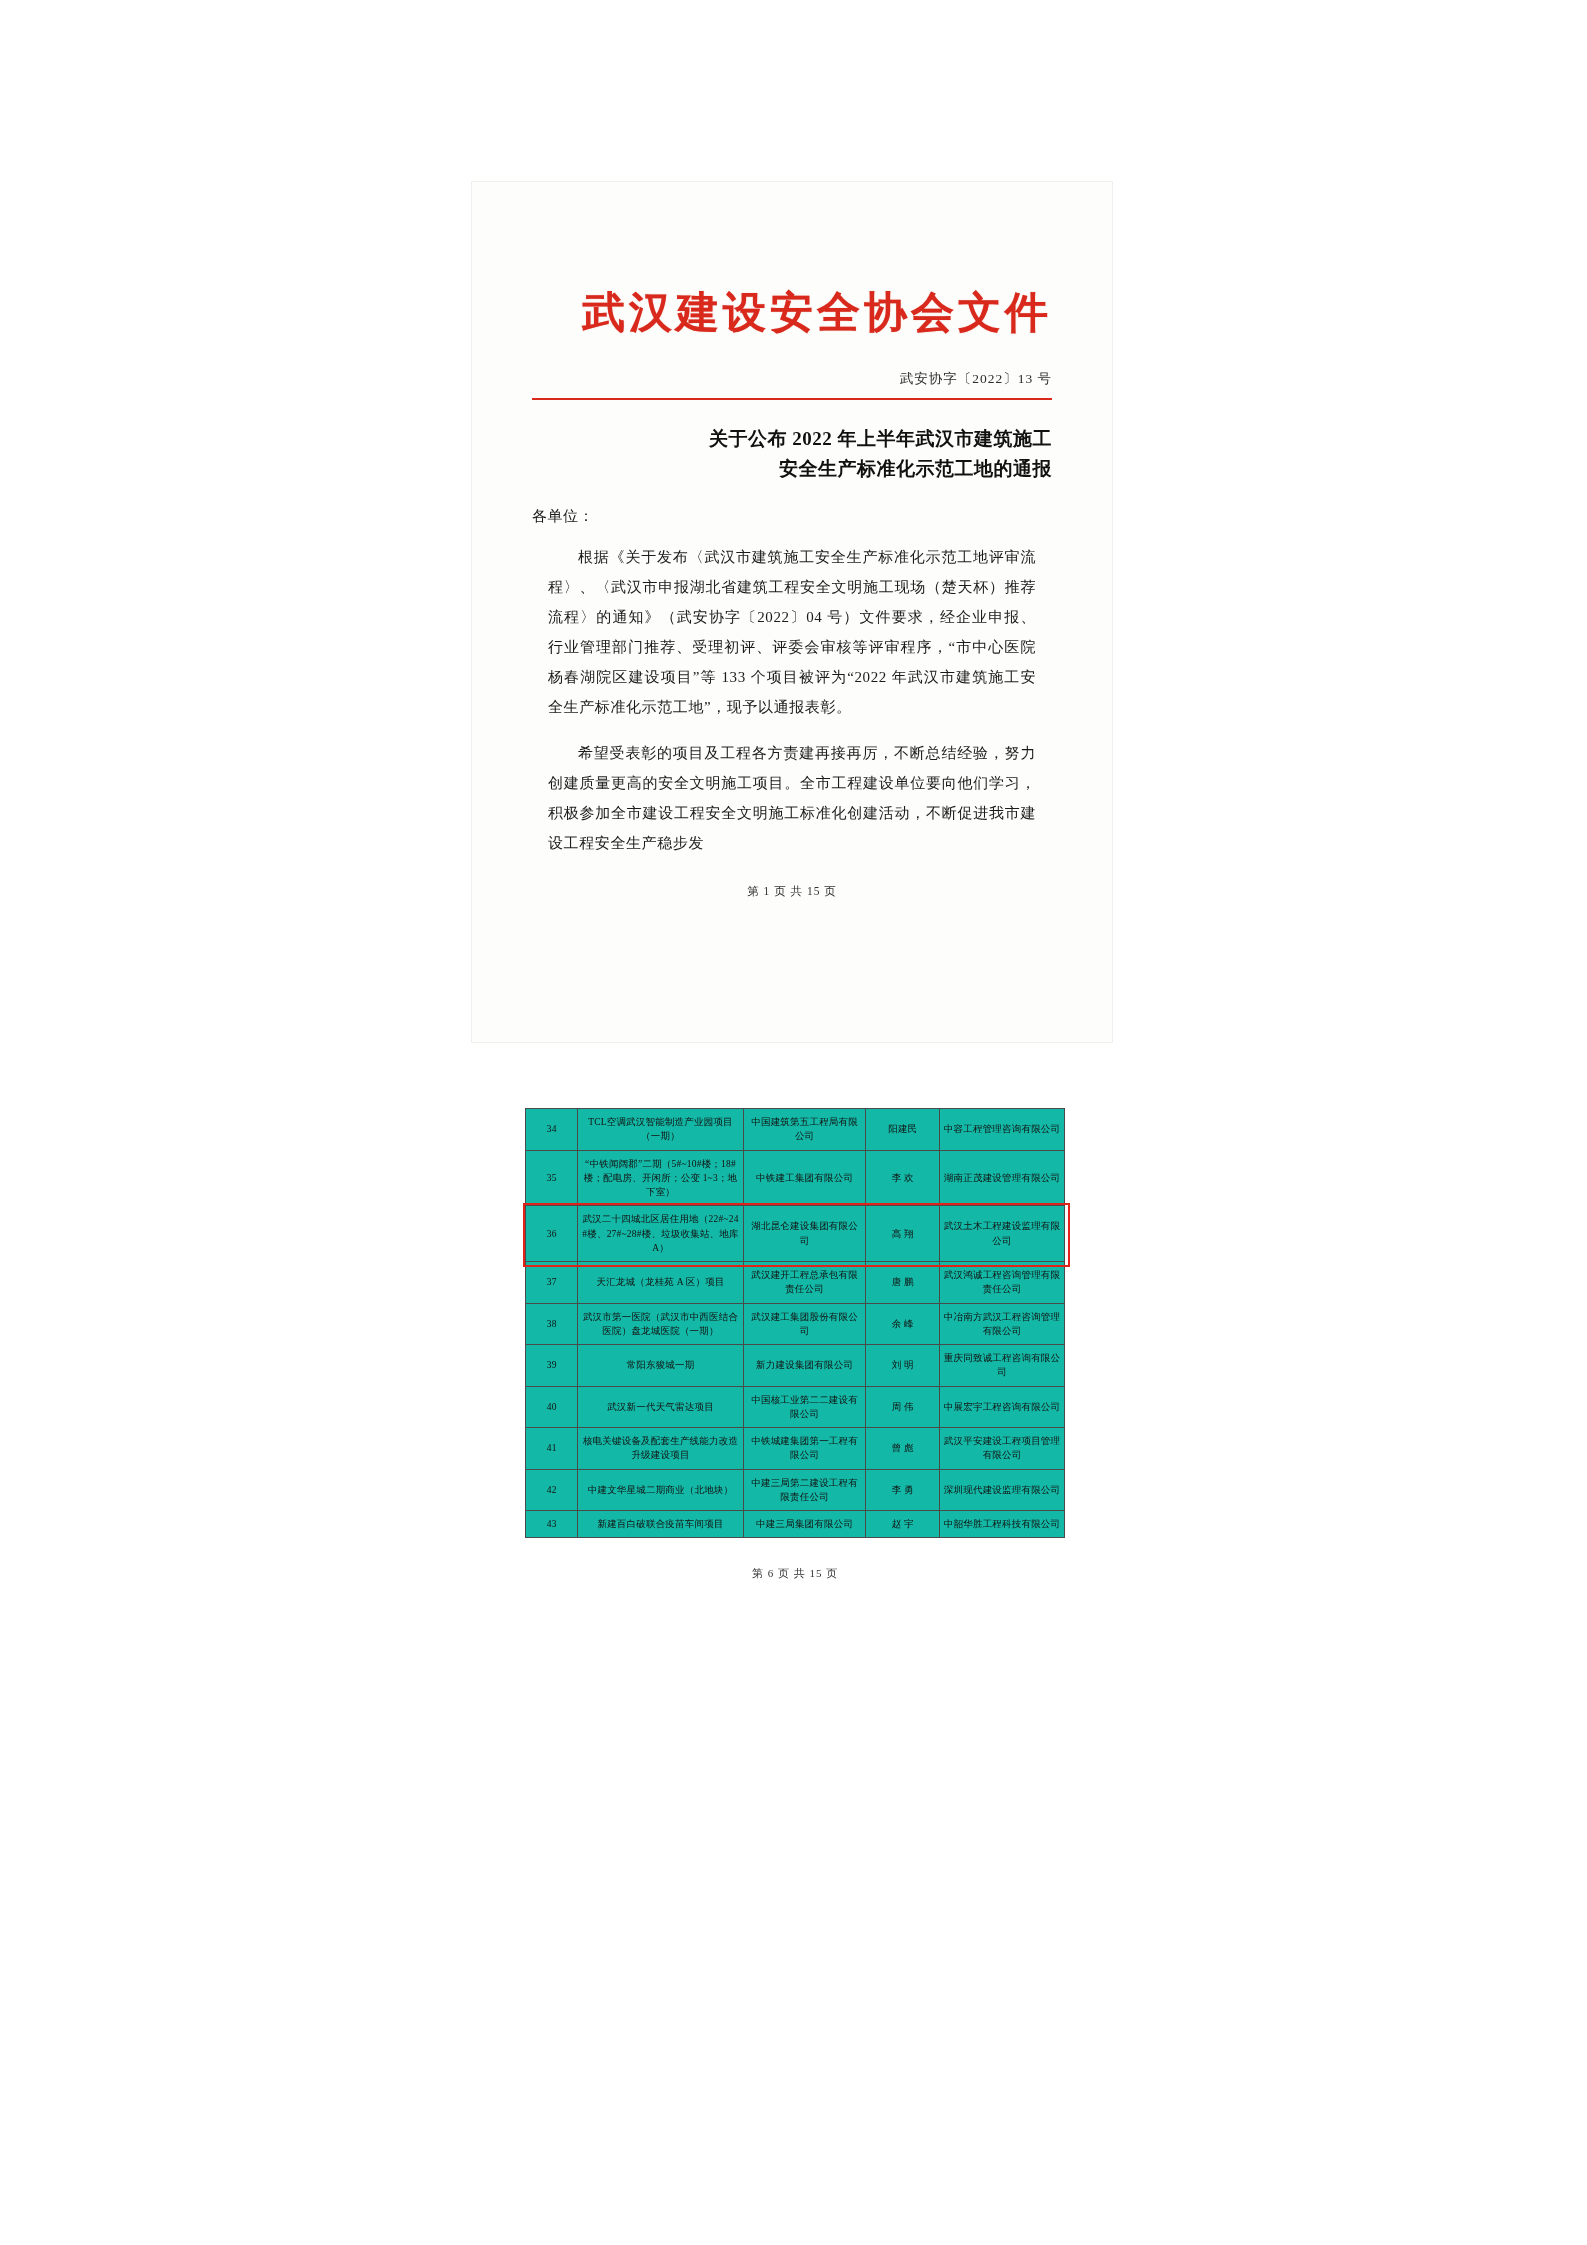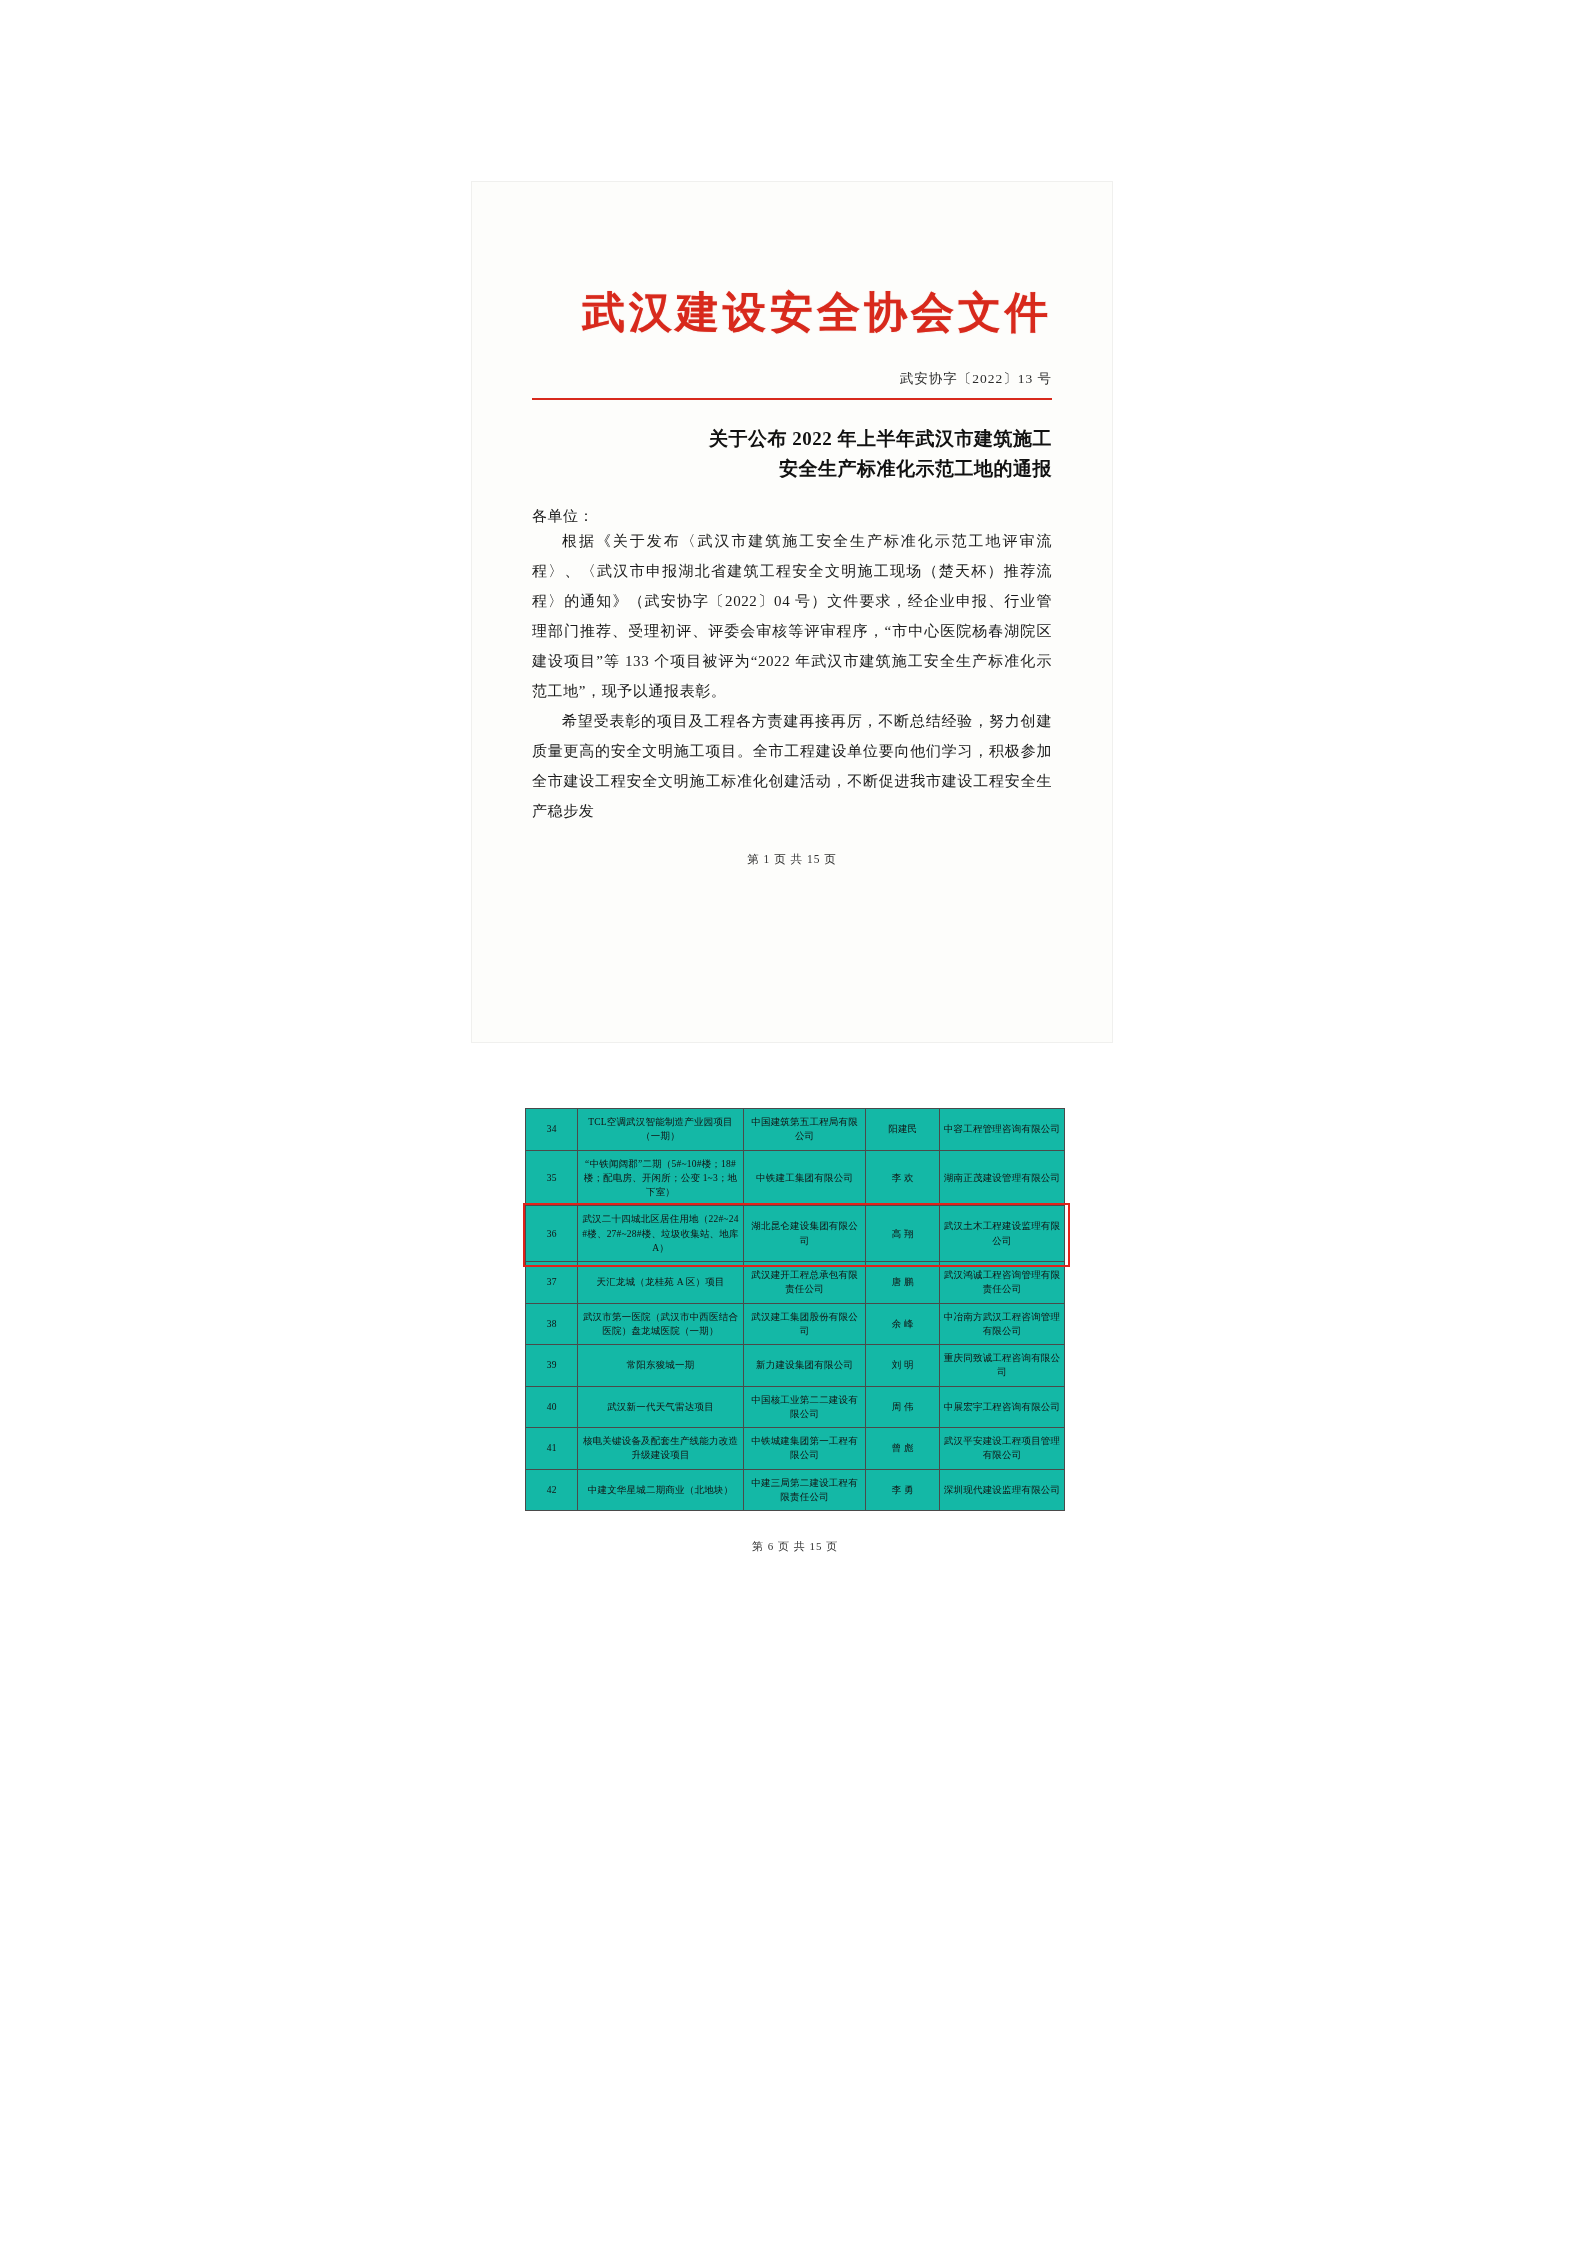--- a/index.html
+++ b/index.html
@@ -69,21 +69,21 @@
     color: #1b1b1b;
     letter-spacing: 0.5px;
   }
   .body-para {
     font-size: 15px;
     line-height: 2.0;
     color: #1b1b1b;
     text-align: justify;
     text-indent: 2em;
     letter-spacing: 0.6px;
-    margin: 0;
+    margin: 16px;
   }
   .page-footer {
     text-align: center;
     font-size: 11.5px;
     color: #333;
     margin-top: 26px;
     letter-spacing: 1px;
   }
 
   
@@ -212,17 +212,24 @@
           <td class="c-person">曾 彪</td>
           <td class="c-super">武汉平安建设工程项目管理有限公司</td>
         </tr>
         <tr>
           <td class="c-no">42</td>
           <td class="c-proj">中建文华星城二期商业（北地块）</td>
           <td class="c-unit">中建三局第二建设工程有限责任公司</td>
           <td class="c-person">李 勇</td>
           <td class="c-super">深圳现代建设监理有限公司</td>
         </tr>
+        <tr>
+          <td class="c-no">43</td>
+          <td class="c-proj">新建百白破联合疫苗车间项目</td>
+          <td class="c-unit">中建三局集团有限公司</td>
+          <td class="c-person">赵 宇</td>
+          <td class="c-super">中韶华胜工程科技有限公司</td>
+        </tr>
       </tbody>
   </table>
   <div class="table-footer">第 6 页 共 15 页</div>
 <div class="hl-box" style="left: 22.5px; top: 94.75px; width: 543px; height: 59.75px;"></div>
   </div>
 
 </body></html>

